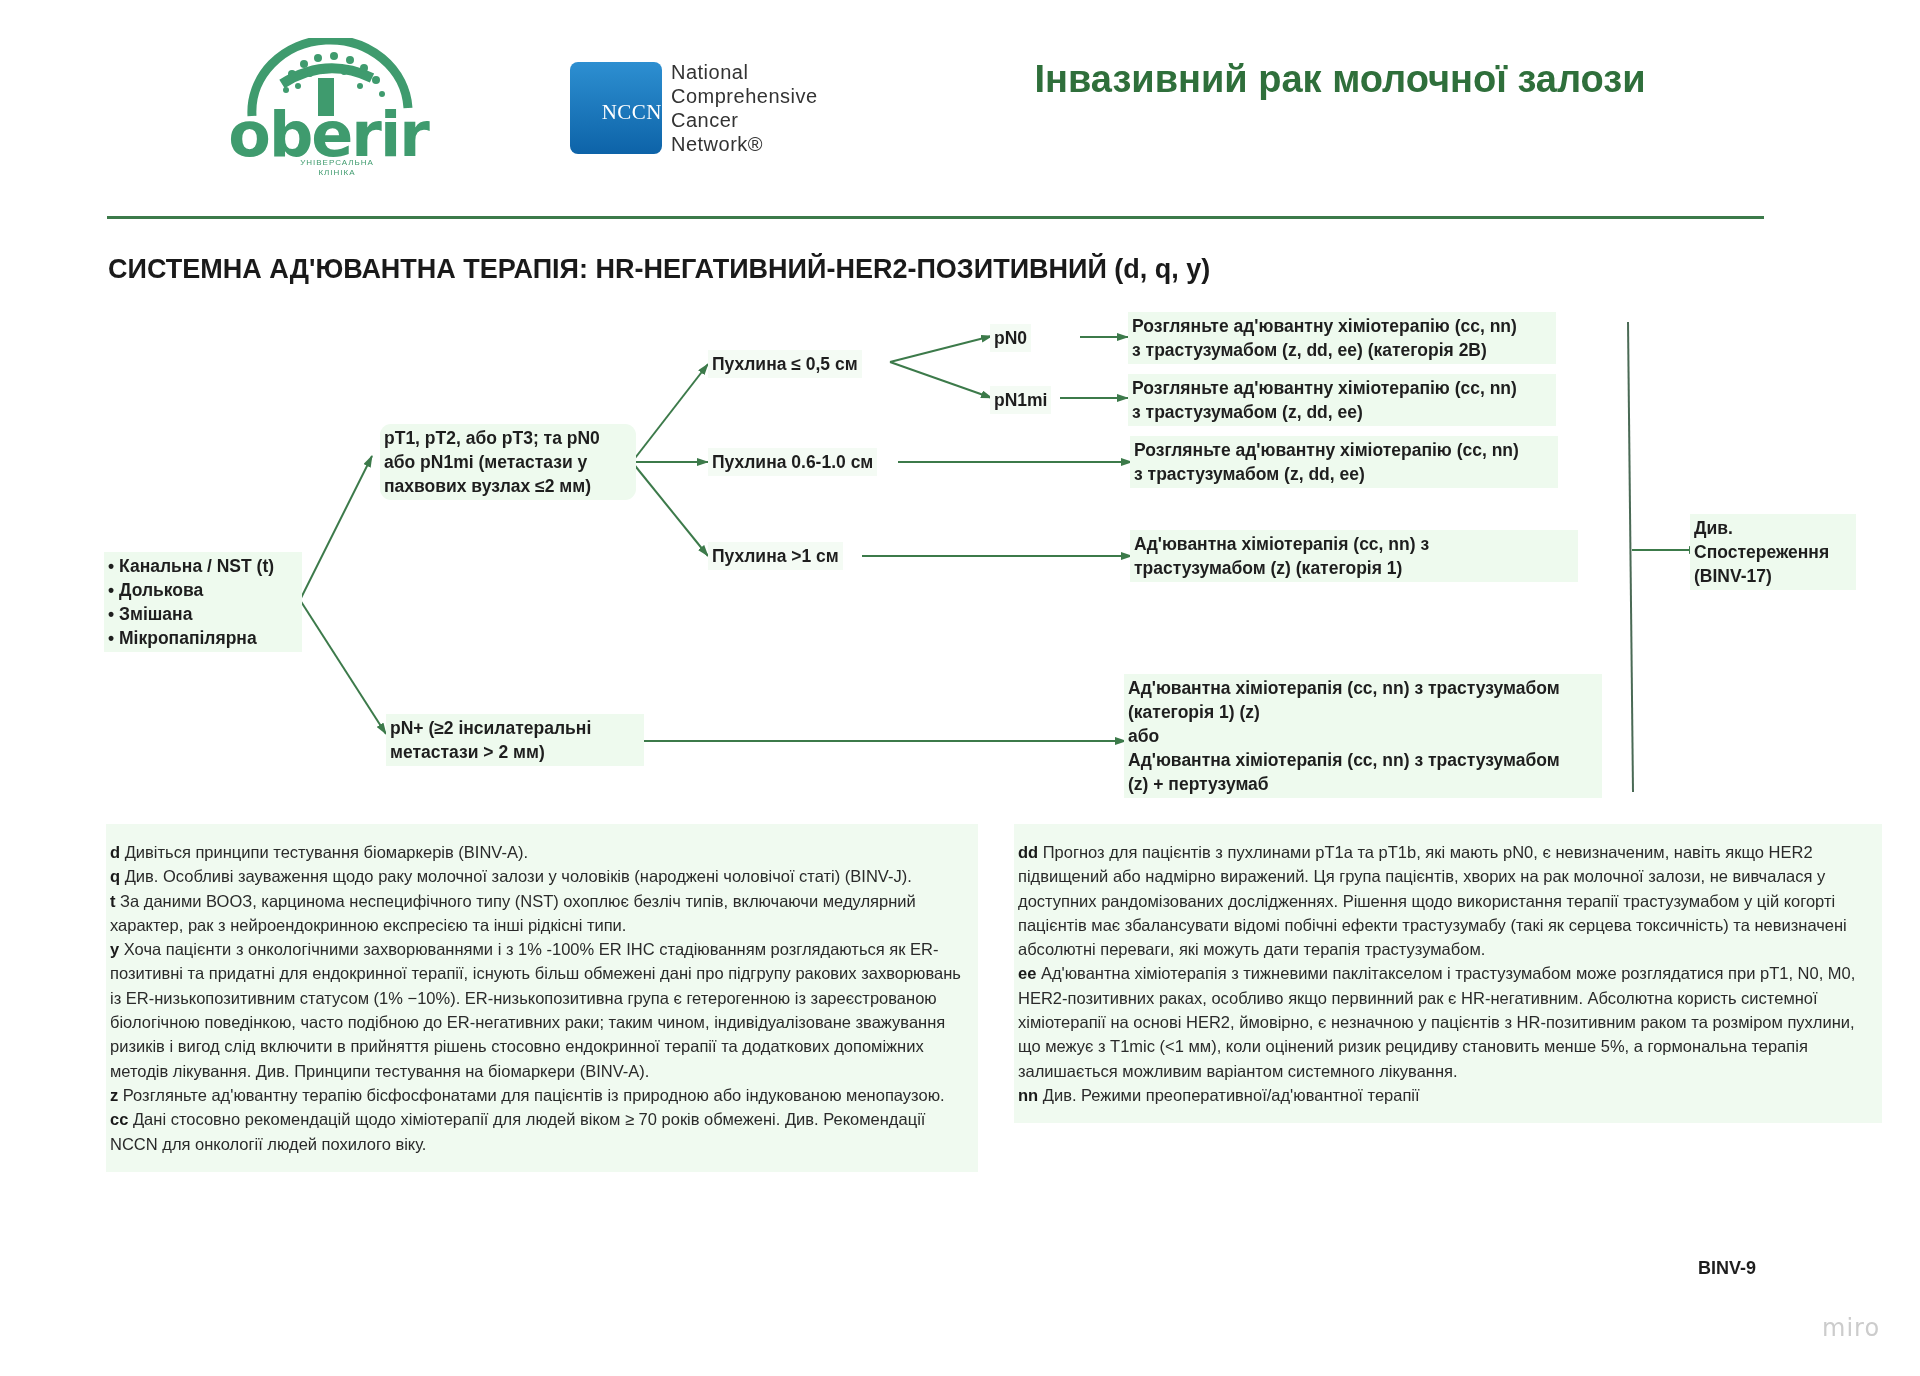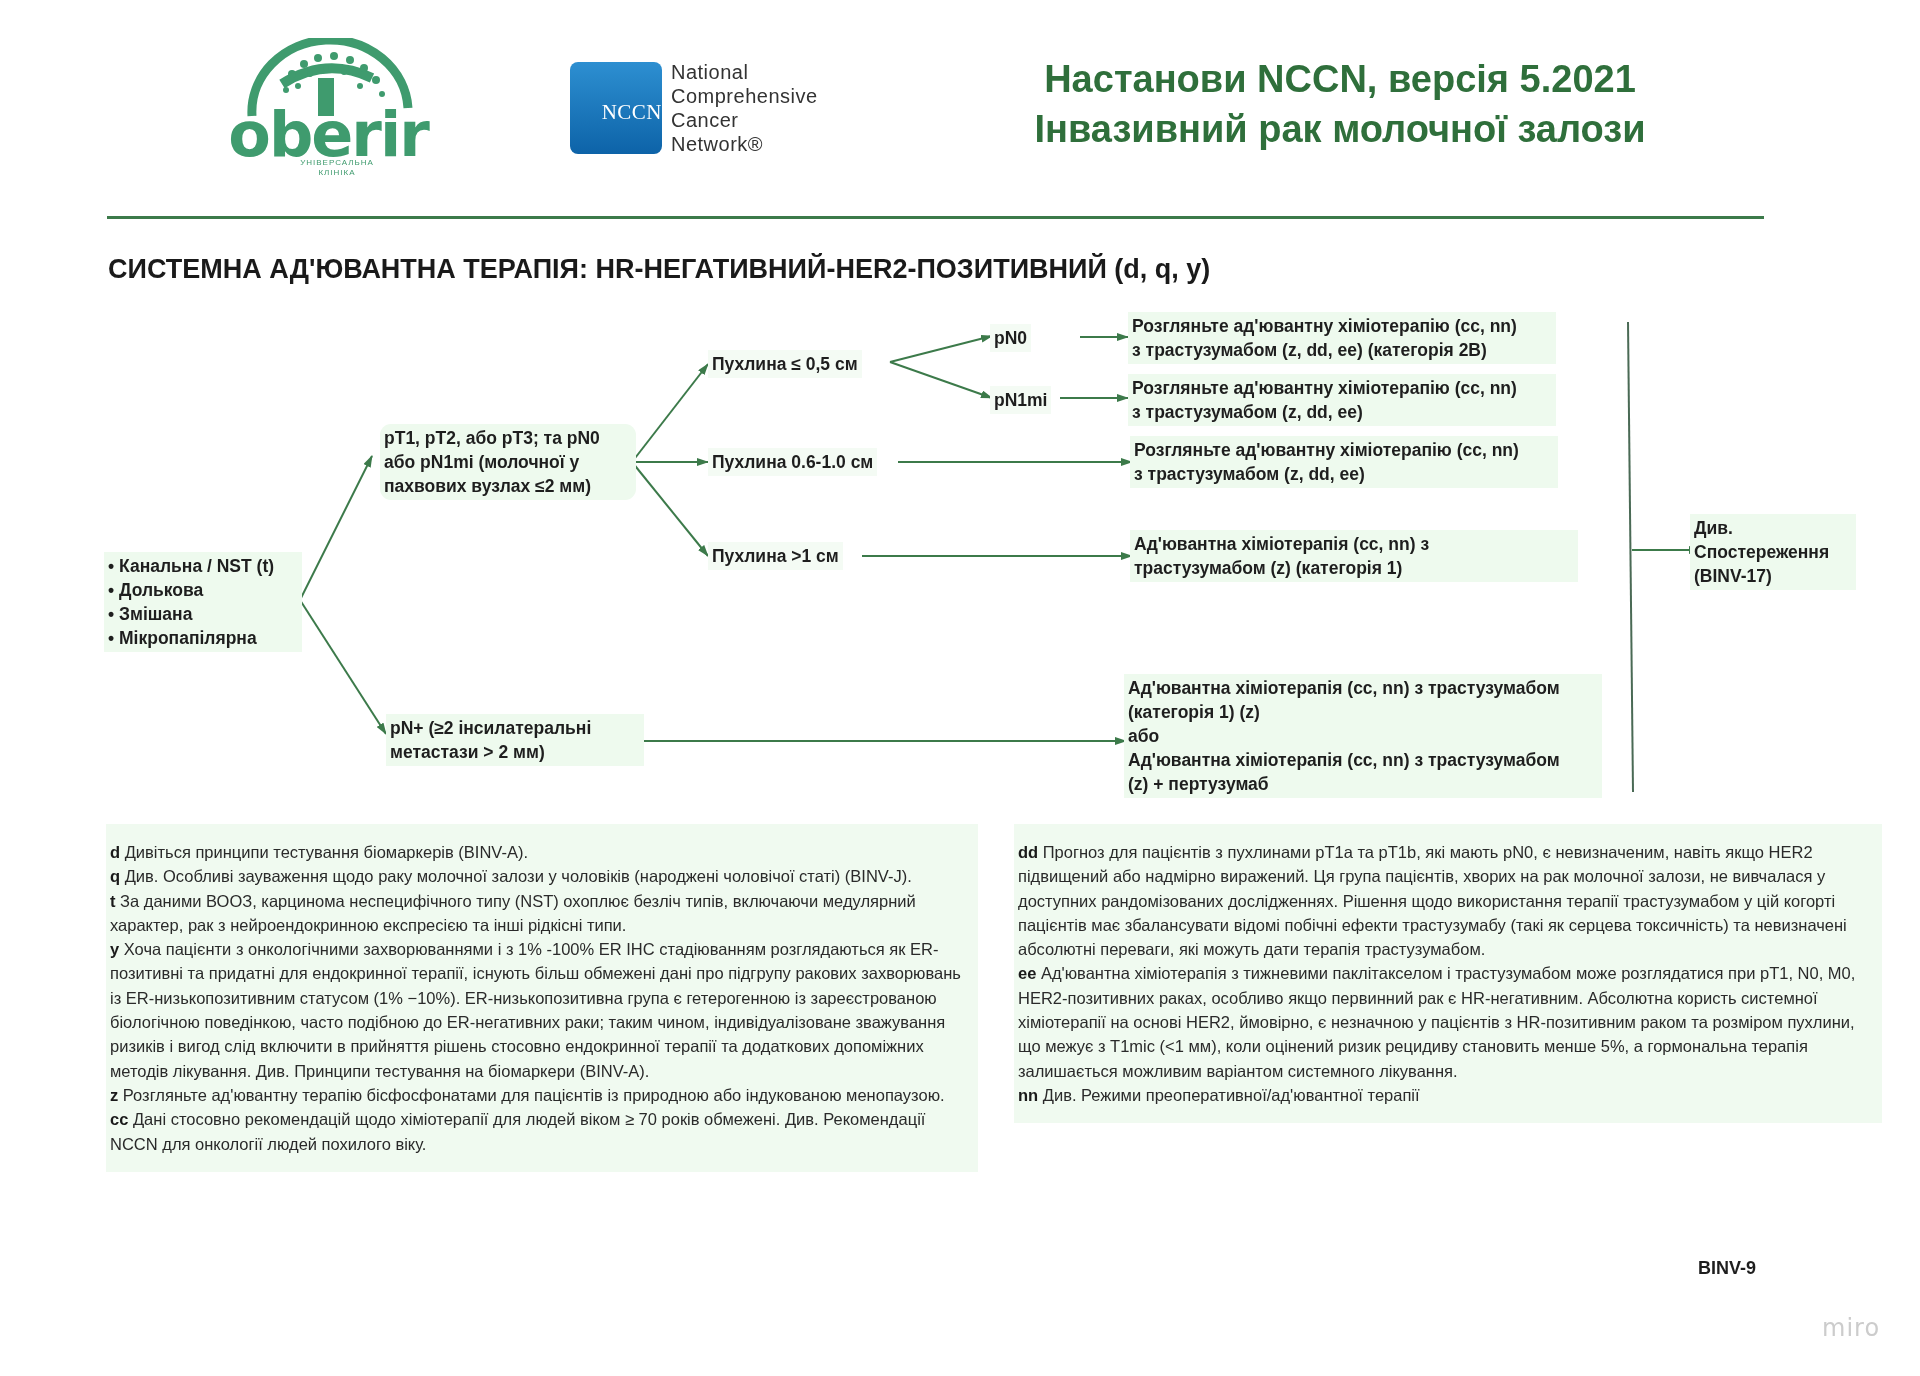--- a/index.html
+++ b/index.html
@@ -75,21 +75,20 @@
   <span>NCCN</span>
 </div>
 <div class="abs nccn-text">
   <div>National</div>
   <div>Comprehensive</div>
   <div>Cancer</div>
   <div>Network®</div>
 </div>
 
 <div class="abs title-block">
-  <div>Настанови NCCN, версія 5.2021</div>
   <div>Інвазивний рак молочної залози</div>
 </div>
 
 <div class="abs hr-line"></div>
 
 <div class="abs section-title">СИСТЕМНА АД'ЮВАНТНА ТЕРАПІЯ: HR-НЕГАТИВНИЙ-HER2-ПОЗИТИВНИЙ (d, q, y)</div>
 
 <svg class="diagram">
   <defs>
     <marker id="arr" markerWidth="12" markerHeight="8" refX="11" refY="4" orient="auto" markerUnits="userSpaceOnUse">
@@ -123,21 +122,21 @@
   <ul>
     <li>Канальна / NST (t)</li>
     <li>Долькова</li>
     <li>Змішана</li>
     <li>Мікропапілярна</li>
   </ul>
 </div>
 
 <div class="node" style="left:380px; top:424px; width:248px;border-radius:11px;">
   <div>pT1, pT2, або pT3; та pN0</div>
-  <div>або pN1mi (молочної у</div>
+  <div>або pN1mi (метастази у</div>
   <div>пахвових вузлах ≤2 мм)</div>
 </div>
 
 <div class="node" style="left:386px; top:714px; width:250px;">
   <div>pN+ (≥2 інсилатеральні</div>
   <div>метастази &gt; 2 мм)</div>
 </div>
 
 <div class="node plain" style="left:708px; top:350px;">Пухлина ≤ 0,5 см</div>
 <div class="node plain" style="left:708px; top:448px;">Пухлина 0.6-1.0 см</div>

